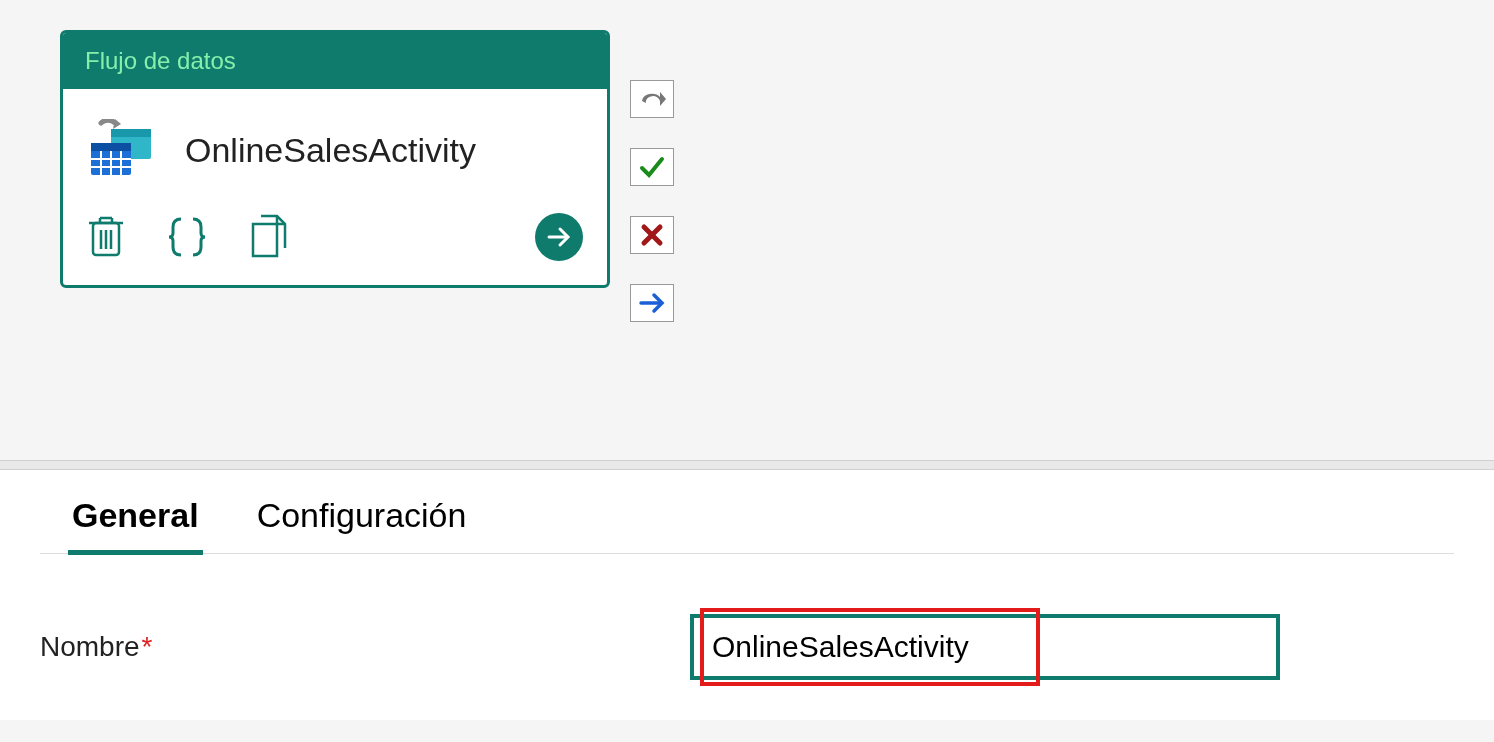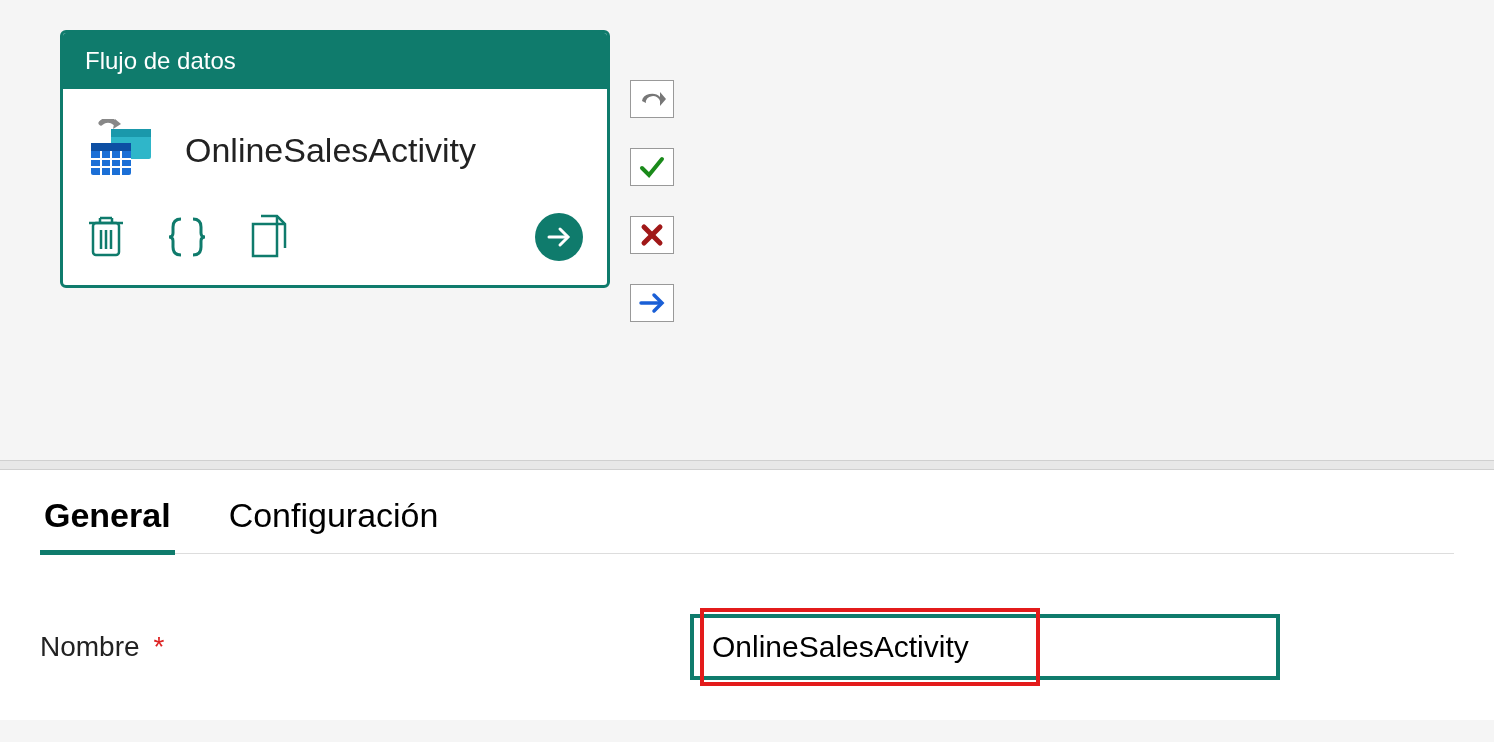--- a/index.html
+++ b/index.html
@@ -17,21 +17,21 @@
   }
   .activity-card {
     width: 550px;
     border: 3px solid #0f7b6c;
     border-radius: 6px;
     background: #fff;
     overflow: hidden;
   }
   .activity-header {
     background: #0f7b6c;
-    color: #ffffff;
+    color: #86efac;
     font-size: 24px;
     padding: 14px 22px;
   }
   .activity-body {
     padding: 30px 24px 14px 24px;
     display: flex;
     align-items: center;
     gap: 28px;
   }
   .activity-title {
@@ -105,40 +105,41 @@
   .tab {
     font-size: 34px;
     padding: 6px 4px 18px 4px;
     color: #000000;
     cursor: pointer;
     position: relative;
   }
   .tab.active {
     color: #000;
     font-weight: 600;
+    margin-left: 28px;
   }
   .tab.active::after {
     content: "";
     position: absolute;
     left: 0; right: 0; bottom: -2px;
     height: 5px;
     background: #0f7b6c;
   }
   .form-row {
     display: flex;
     align-items: center;
     margin-top: 60px;
   }
   .form-label {
     font-size: 28px;
     color: #222;
     width: 650px;
     display: flex;
     align-items: baseline;
-    gap: 14px;
+    gap: 2px;
   }
   .required {
     color: #d22;
     font-size: 28px;
   }
   .input-wrap {
     position: relative;
   }
   .name-input {
     width: 590px;

